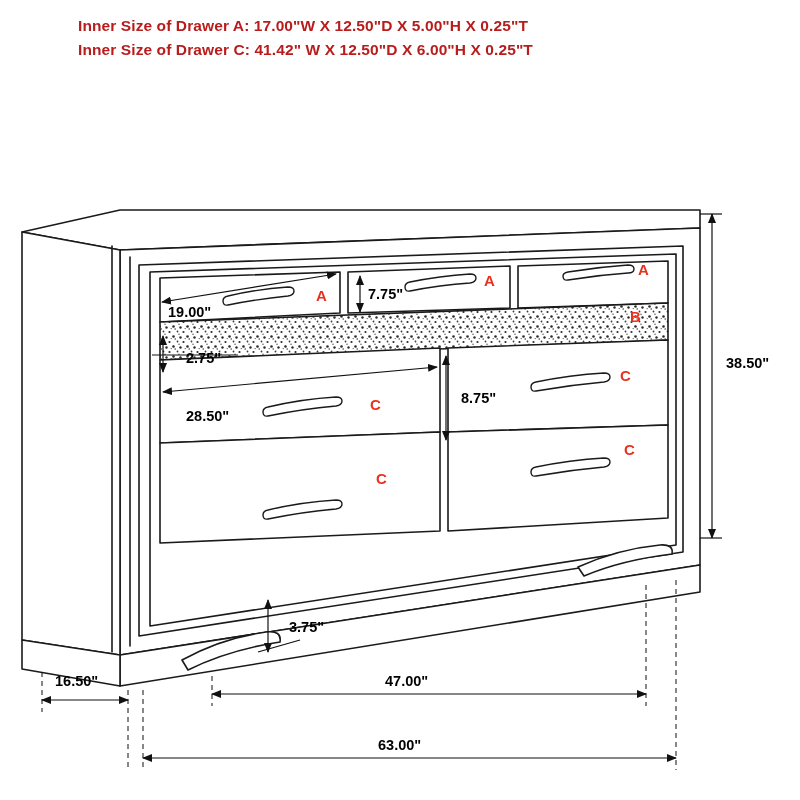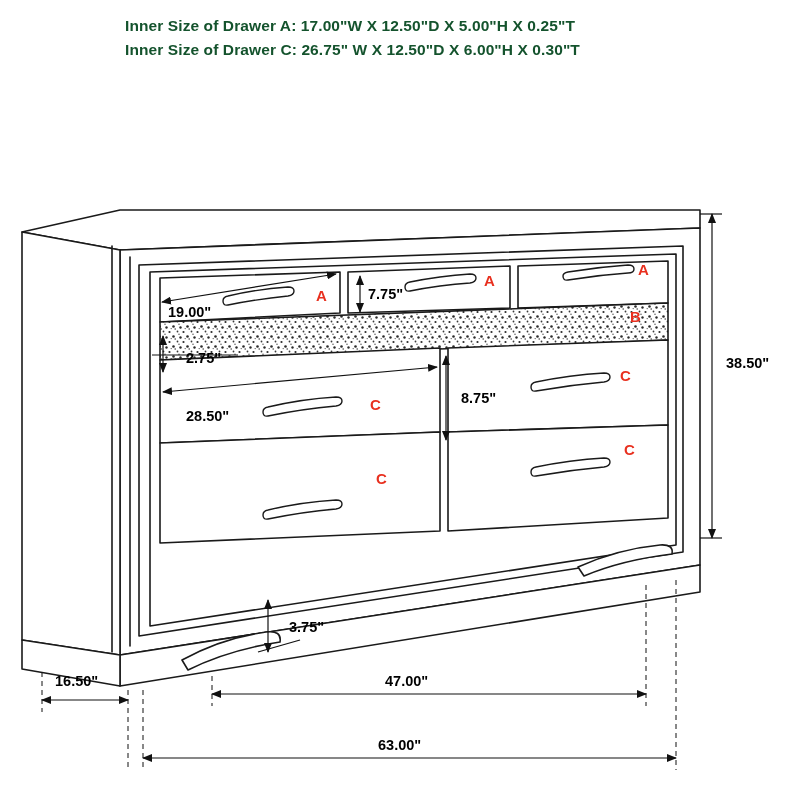--- a/index.html
+++ b/index.html
@@ -25,22 +25,21 @@
     left: 78px;
     top: 14px;
     width: 700px;
   }
   .spec-line {
     font-size: 15.5px;
     font-weight: bold;
     line-height: 24px;
     letter-spacing: 0.1px;
     white-space: nowrap;
-    color: #14532d;
-    margin-left: 47px;
+    color: #b91c1c;
   }
   svg#drawing {
     position: absolute;
     left: 0; top: 0;
     width: 800px; height: 800px;
   }
   .dimlabel {
     position: absolute;
     font-size: 14.5px;
     font-weight: bold;
@@ -55,21 +54,21 @@
     white-space: nowrap;
   }
 </style>
 </head>
 <body>
 
 <div id="stage">
 
   <div class="spec-block">
     <div class="spec-line">Inner Size of Drawer A: 17.00"W X 12.50"D X 5.00"H X 0.25"T</div>
-    <div class="spec-line">Inner Size of Drawer C: 26.75" W X 12.50"D X 6.00"H X 0.30"T</div>
+    <div class="spec-line">Inner Size of Drawer C: 41.42" W X 12.50"D X 6.00"H X 0.25"T</div>
   </div>
 
   <svg id="drawing" viewBox="0 0 800 800">
     <defs>
       <pattern id="glitter" x="0" y="0" width="14" height="10" patternUnits="userSpaceOnUse">
         <rect width="14" height="10" fill="#ffffff"></rect>
         <circle cx="1.5" cy="2" r="1.1" fill="#2a2a2a"></circle>
         <circle cx="5.5" cy="6.5" r="1.3" fill="#2a2a2a"></circle>
         <circle cx="9.5" cy="1.5" r="0.9" fill="#3a3a3a"></circle>
         <circle cx="12.5" cy="7.5" r="1.2" fill="#2a2a2a"></circle>

